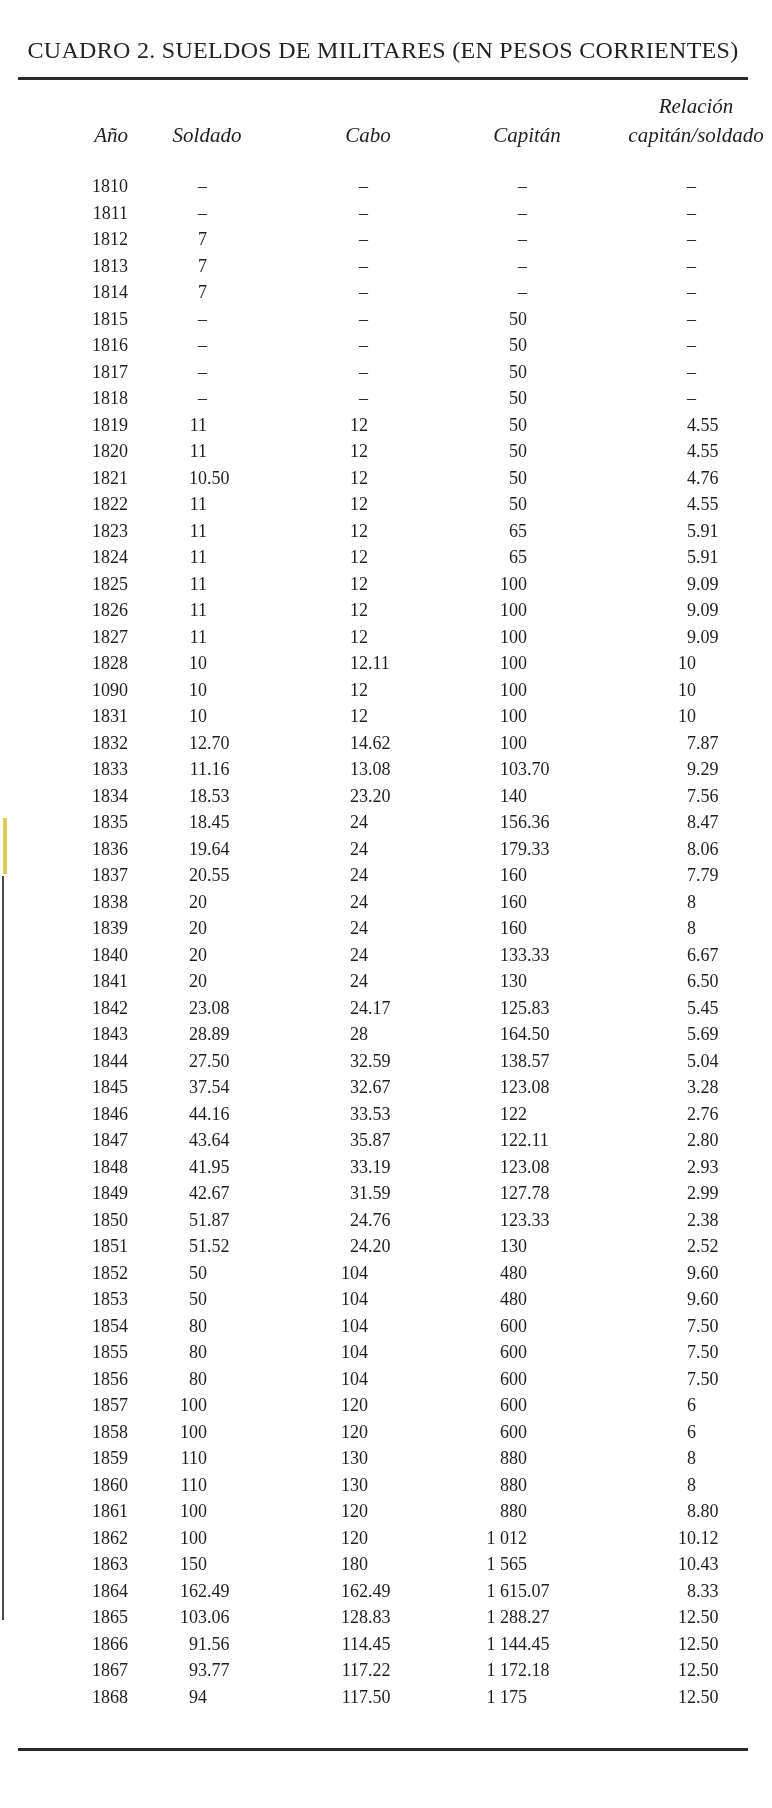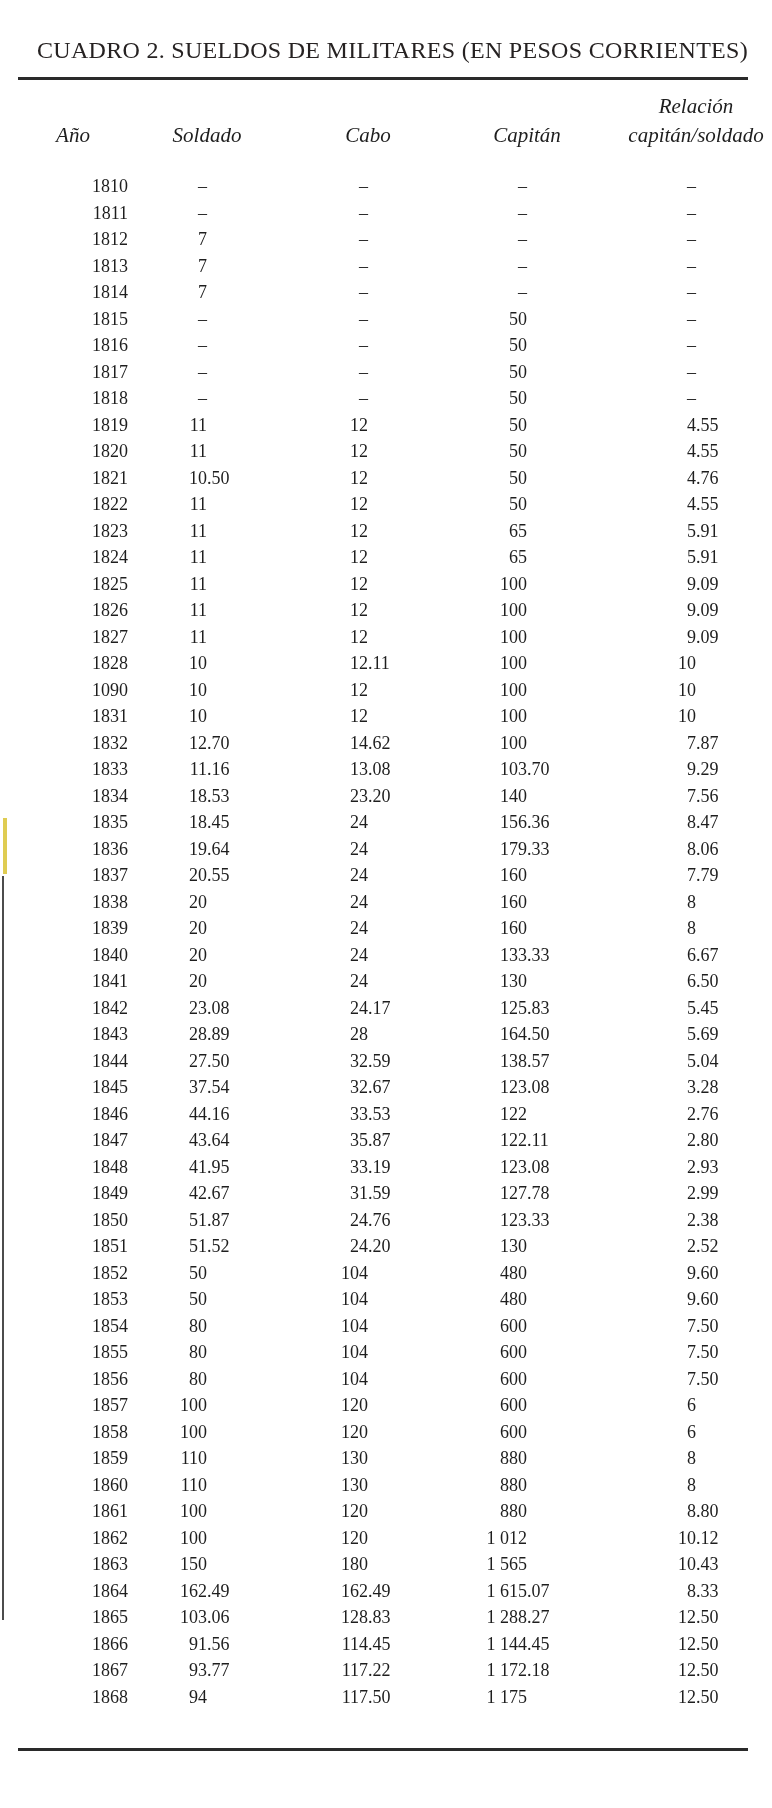--- a/index.html
+++ b/index.html
@@ -3,38 +3,38 @@
 <meta charset="utf-8">
 <style>
   html,body { margin:0; padding:0; background:#ffffff; }
   .page {
     position:relative; width:772px; height:1808px;
     background:#ffffff; overflow:hidden;
     font-family:"Liberation Serif", serif; color:#1e1e1e;
   }
   .title {
     position:absolute; top:37px; left:18px; width:730px;
-    text-align:right; font-size:24px; line-height:26px;
+    text-align:center; font-size:24px; line-height:26px;
     letter-spacing:0.3px; white-space:nowrap; color:#262222;
   }
   .rule { position:absolute; left:18px; width:730px; height:2.5px; background:#2a2a2a; }
   .rule-top { top:77px; }
   .rule-bottom { top:1748px; }
 
   table.salaries {
     position:absolute; top:80px; left:18px; width:730px;
     border-collapse:collapse; table-layout:fixed;
   }
   table.salaries th, table.salaries td {
     padding:0; margin:0; font-weight:normal; white-space:nowrap; overflow:visible;
   }
   thead th { font-style:italic; font-size:21px; text-align:center; }
   tr.hr1 th { height:36px; vertical-align:bottom; line-height:20px; }
   tr.hr2 th { height:30px; vertical-align:bottom; line-height:22px; padding-bottom:27px; }
-  thead th:first-child { text-align:center; }
+  thead th:first-child { text-align:right; }
   .sh { position:relative; display:inline-block; }
   tr.hr2 th:nth-child(2) .sh { left:4px; }
   tr.hr2 th:nth-child(3) .sh { left:10px; }
   tr.hr2 th:nth-child(4) .sh { left:9px; }
   tr.hr1 th:nth-child(5) .sh, tr.hr2 th:nth-child(5) .sh { left:23px; }
 
   tbody td { height:26.5px; line-height:26.5px; font-size:18px; text-align:left; }
   tbody td:first-child { text-align:right; }
   .i, .f { display:inline-block; }
   .i { text-align:right; }

